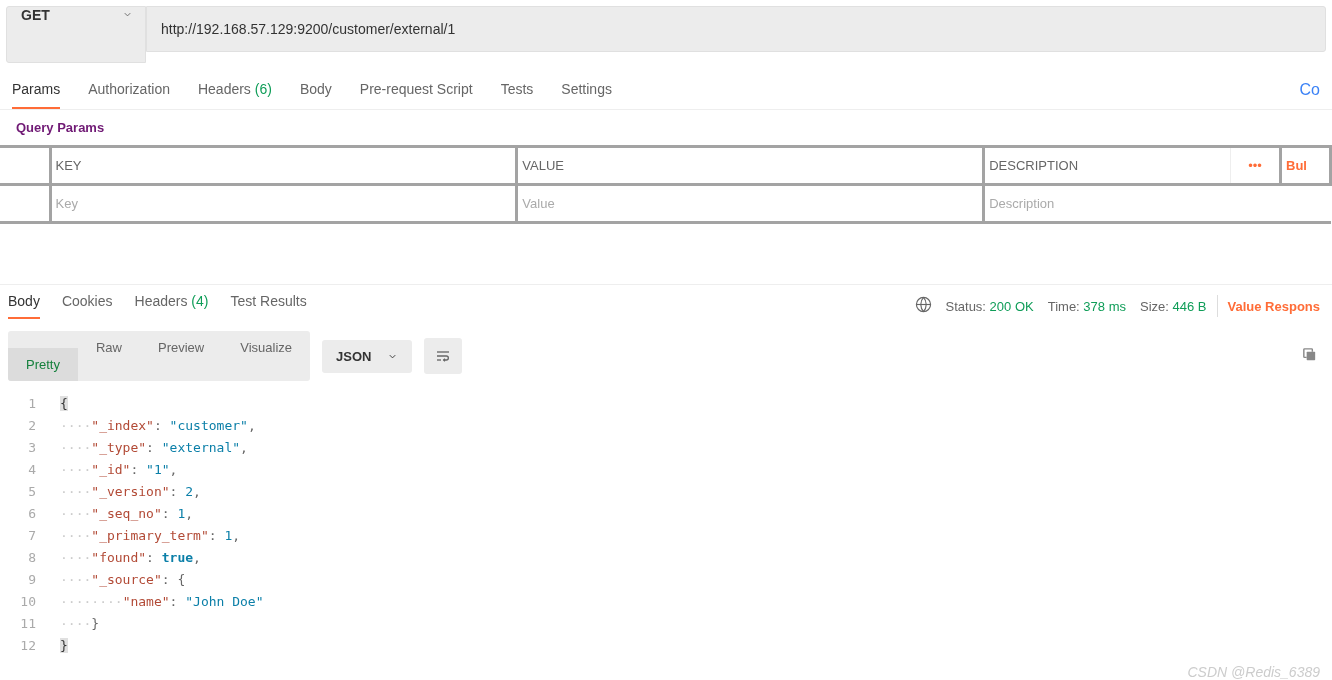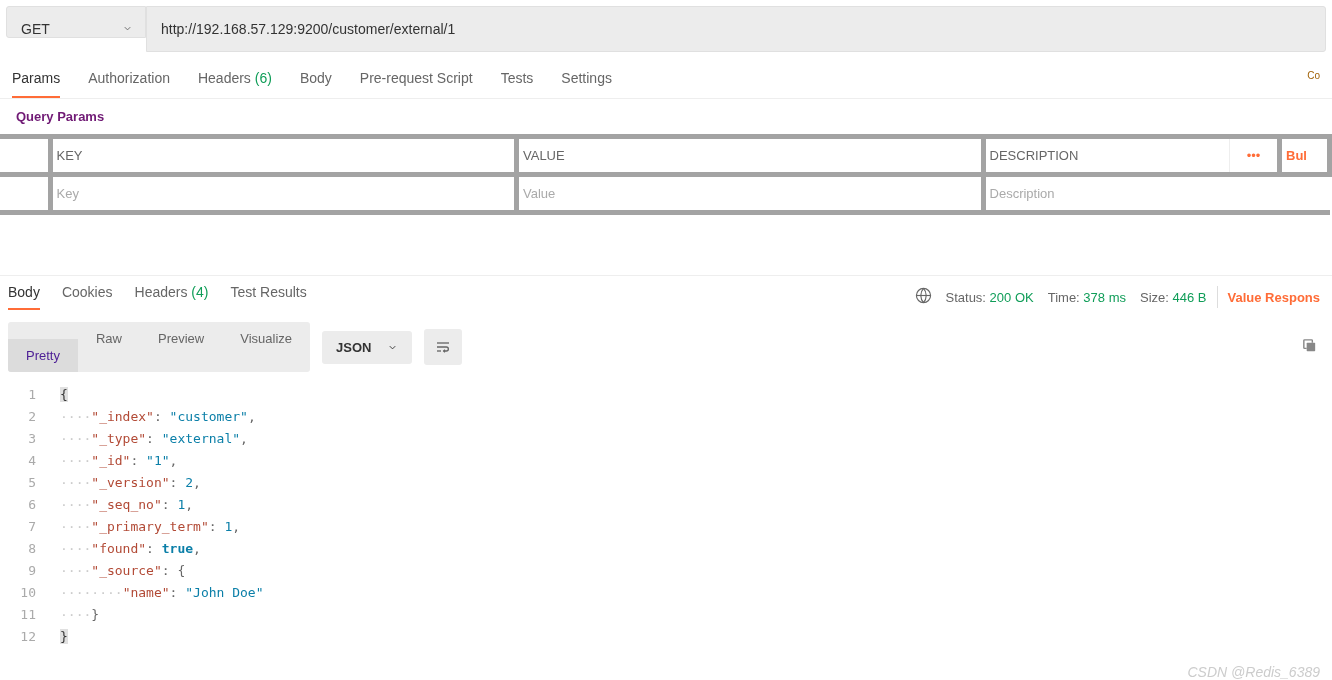--- a/index.html
+++ b/index.html
@@ -1,36 +1,36 @@
 <!DOCTYPE html>
 <html><head>
 <meta charset="utf-8">
 <style>
 * { margin: 0; padding: 0; box-sizing: border-box; }
 body { font-family: -apple-system, BlinkMacSystemFont, "Segoe UI", Helvetica, Arial, sans-serif; font-size: 13px; color: #333; background: #fff; width: 1332px; height: 680px; overflow: hidden; position: relative; }
 
 
 .urlbar { display: flex; gap: 10px; padding: 6px; }
-.method-select { width: 140px; height: 32px; background: #ececec; border: 1px solid #e0e0e0; border-radius: 3px 0 0 3px; display: flex; align-items: flex-end; padding: 0 14px; font-weight: 400; font-size: 14px; color: #333; position: relative; cursor: pointer; }
+.method-select { width: 140px; height: 57px; background: #ececec; border: 1px solid #e0e0e0; border-radius: 3px 0 0 3px; display: flex; align-items: flex-start; padding: 0 14px; font-weight: 700; font-size: 14px; color: #333; position: relative; cursor: pointer; }
 .method-select .chev { position: absolute; right: 12px; color: #666; }
 .url-input { flex: 1; height: 46px; background: #ececec; border: 1px solid #e0e0e0; border-radius: 0 3px 3px 0; padding: 0 14px; font-size: 14px; color: #333; outline: none; margin-left: -10px; }
 .send-btn { width: 92px; height: 40px; background: #0d73f6; color: #fff; border: none; border-radius: 3px; font-size: 15px; font-weight: 600; cursor: pointer; }
 
 
 .req-tabs { display: flex; gap: 28px; padding: 12px 12px 0 12px; border-bottom: 1px solid #eee; font-size: 14px; }
 .req-tab { color: #666; padding-bottom: 10px; cursor: pointer; }
 .req-tab.active { color: #333; border-bottom: 2px solid #ff6c37; font-weight: 500; }
 .req-tab .count { color: #0f9d58; }
 .req-tabs .spacer { flex: 1; }
-.code-link { color: #a16207; font-size: 10px; }
+.code-link { color: #3b82f6; font-size: 16px; }
 
 
 .section-title { padding: 10px 16px; font-size: 13px; font-weight: 600; color: #701a75; }
 .params-table { width: 100%; border-collapse: collapse; }
-.params-table th, .params-table td { border: 5px solid #a3a3a3; text-align: left; font-weight: 500; font-size: 13px; height: 38px; padding: 0 4px; color: #666; }
+.params-table th, .params-table td { border: 3px solid #a3a3a3; text-align: left; font-weight: 500; font-size: 13px; height: 38px; padding: 0 4px; color: #666; }
 .params-table th.desc { border-right: none; }
 .params-table .more-cell { width: 50px; text-align: center; color: #ff6c37; border-left: 1px solid #eee; }
 .params-table .bulk-cell { width: 50px; color: #ff6c37; font-weight: 600; text-align: left; }
 .params-table .col-chk { width: 50px; border-left: none; }
 .params-table input { border: none; outline: none; width: 100%; font-size: 13px; background: transparent; }
 .params-table input::placeholder { color: #aaa; }
 
 
 .resp-header { display: flex; align-items: center; border-top: 1px solid #eee; margin-top: 60px; padding: 8px 12px 0 8px; }
 .resp-tabs { display: flex; gap: 22px; font-size: 14px; }
@@ -41,21 +41,21 @@
 .globe { margin-right: 14px; color: #666; }
 .resp-meta { font-size: 13px; color: #666; display: flex; gap: 14px; align-items: center; }
 .resp-meta .ok { color: #0f9d58; }
 .divider-v { width: 1px; height: 22px; background: #ddd; margin: 0 10px; }
 .save-resp { color: #ff6c37; font-weight: 600; font-size: 13px; }
 
 
 .view-toolbar { display: flex; align-items: center; padding: 12px 8px; gap: 6px; }
 .view-group { display: flex; background: #ececec; border-radius: 3px; overflow: hidden; }
 .view-btn { padding: 9px 18px; font-size: 13px; color: #666; cursor: pointer; }
-.view-btn.active { background: #dcdcdc; color: #4c1d95; font-weight: 500; margin-top: 17px; }
+.view-btn.active { background: #dcdcdc; color: #15803d; font-weight: 500; margin-top: 17px; }
 .json-select { background: #ececec; border-radius: 3px; padding: 9px 14px; font-size: 13px; font-weight: 600; display: flex; align-items: center; gap: 16px; cursor: pointer; margin-left: 6px; }
 .wrap-btn { background: #ececec; border-radius: 3px; width: 38px; height: 36px; display: flex; align-items: center; justify-content: center; cursor: pointer; margin-left: 6px; color: #666; }
 .view-toolbar .spacer { flex: 1; }
 .copy-btn { color: #888; cursor: pointer; margin-right: 6px; }
 
 
 .code-area { font-family: Consolas, Monaco, monospace; font-size: 13px; line-height: 22px; padding: 0 0 0 0; }
 .code-line { display: flex; }
 .lineno { width: 60px; text-align: right; padding-right: 24px; color: #aaa; user-select: none; }
 .code { white-space: pre; }

